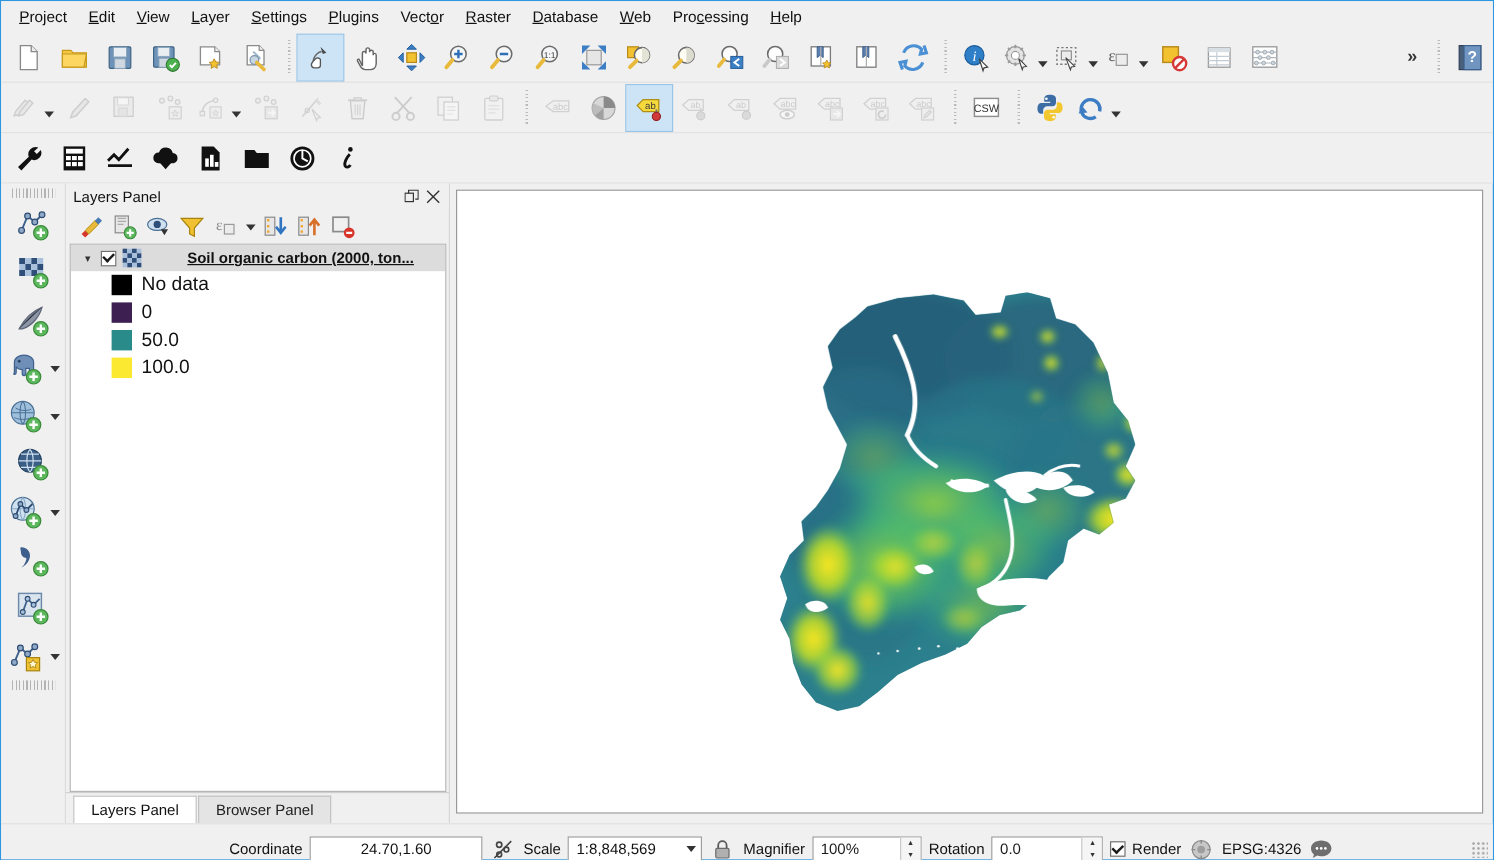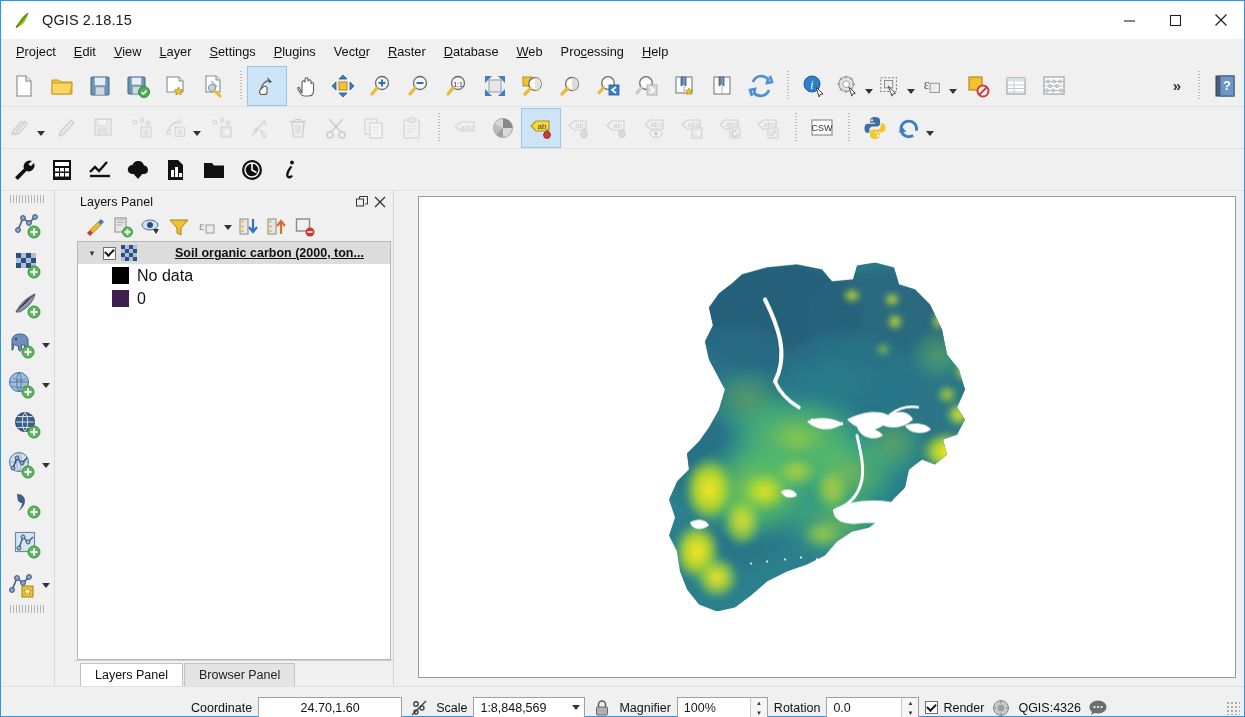--- a/index.html
+++ b/index.html
@@ -81,21 +81,21 @@
     border-left: 4px solid transparent; border-right: 4px solid transparent;
     border-top: 5px solid #333;
   }
   .tb-overflow {
     margin-left: auto; padding: 0 10px; font-size: 15px;
     font-weight: bold; color: #333; height: 38px;
     display: flex; align-items: center;
   }
 
   
-  .body-area { flex: 1; display: flex; min-height: 0; gap: 19px; }
+  .body-area { flex: 1; display: flex; min-height: 0; }
 
   
   .left-toolbar {
     width: 54px; background: #f0f0f0;
     display: flex; flex-direction: column; align-items: center;
     padding-top: 4px;
     border-right: 1px solid #dcdcdc;
   }
   .lt-grip {
     width: 36px; height: 8px;
@@ -246,48 +246,20 @@
       radial-gradient(circle at 2px 2px,#a9a9a9 1px,transparent 1.2px);
     background-size: 4px 4px;
   }
   svg { display: block; }
 </style>
 </head>
 <body>
 
 <div class="app">
 
-  <div class="titlebar">
-    <span class="title-icon">
-      <svg width="20" height="20" viewBox="0 0 20 20">
-        <path d="M4 16 C6 11 9 6 15 3 C14 9 11 14 6 16.5 Z" fill="#93c01f"></path>
-        <path d="M4 16.5 C7 13 10 9 15 3.2" stroke="#4a7a12" stroke-width="1.2" fill="none"></path>
-        <path d="M3 17.5 L5 15.5" stroke="#6b4a1e" stroke-width="1.6"></path>
-      </svg>
-    </span>
-    <span class="title-text">QGIS 2.18.15</span>
-    <div class="win-btns">
-      <div class="win-btn">
-        <svg width="13" height="13" viewBox="0 0 13 13">
-            <line x1="1" y1="7" x2="12" y2="7" stroke="#222" stroke-width="1.1"></line>
-          </svg>
-      </div>
-      <div class="win-btn">
-        <svg width="13" height="13" viewBox="0 0 13 13">
-            <rect x="1.5" y="1.5" width="10" height="10" fill="none" stroke="#222" stroke-width="1.1"></rect>
-          </svg>
-      </div>
-      <div class="win-btn close">
-        <svg width="14" height="14" viewBox="0 0 14 14">
-            <line x1="1.5" y1="1.5" x2="12.5" y2="12.5" stroke="currentColor" stroke-width="1.2"></line>
-            <line x1="12.5" y1="1.5" x2="1.5" y2="12.5" stroke="currentColor" stroke-width="1.2"></line>
-          </svg>
-      </div>
-    </div>
-  </div>
 
   <div class="menubar">
     <div class="menu-item"><u>P</u><span>roject</span></div>
     <div class="menu-item"><u>E</u><span>dit</span></div>
     <div class="menu-item"><u>V</u><span>iew</span></div>
     <div class="menu-item"><u>L</u><span>ayer</span></div>
     <div class="menu-item"><u>S</u><span>ettings</span></div>
     <div class="menu-item"><u>P</u><span>lugins</span></div>
     <div class="menu-item"><span>Vect</span><u>o</u><span>r</span></div>
     <div class="menu-item"><u>R</u><span>aster</span></div>
@@ -1094,20 +1066,28 @@
           <span class="layer-name">Soil organic carbon (2000, ton...</span>
         </div>
 
         <div class="legend-row">
           <span class="swatch" style="background:#000000"></span>
           <span class="legend-label">No data</span>
         </div>
         <div class="legend-row">
           <span class="swatch" style="background:#3d1f52"></span>
           <span class="legend-label">0</span>
+        </div>
+        <div class="legend-row">
+          <span class="swatch" style="background:#2a8b8b"></span>
+          <span class="legend-label">50.0</span>
+        </div>
+        <div class="legend-row">
+          <span class="swatch" style="background:#fae831"></span>
+          <span class="legend-label">100.0</span>
         </div>
       </div>
 
       <div class="panel-tabs">
         <div class="panel-tab active">Layers Panel</div>
         <div class="panel-tab">Browser Panel</div>
       </div>
     </div>
 
     <div class="map-wrap">
@@ -1273,21 +1253,21 @@
     </span>
     <span class="sb-icon">
       <svg width="18" height="18" viewBox="0 0 18 18">
           <circle cx="9" cy="9" r="7.5" fill="#c8c8c8" stroke="#8a8a8a" stroke-width="1"></circle>
           <circle cx="9" cy="9" r="3.2" fill="#9d9d9d"></circle>
           <g stroke="#8a8a8a" stroke-width="1.2">
             <path d="M9 1v3M9 14v3M1 9h3M14 9h3"></path>
           </g>
         </svg>
     </span>
-    <span class="sb-label">QGIS:4326</span>
+    <span class="sb-label">EPSG:4326</span>
     <span class="sb-icon">
       <svg width="20" height="18" viewBox="0 0 20 18">
           <path d="M10 1.5c5 0 8.5 3 8.5 6.5s-3.5 6.5-8.5 6.5c-1.2 0-2.3-.2-3.3-.5L3 16l1-3c-1.5-1.2-2.5-2.9-2.5-5C1.5 4.5 5 1.5 10 1.5z" fill="#6e6e6e"></path>
           <g fill="#fff">
             <circle cx="6.5" cy="8" r="1.1"></circle>
             <circle cx="10" cy="8" r="1.1"></circle>
             <circle cx="13.5" cy="8" r="1.1"></circle>
           </g>
         </svg>
     </span>

